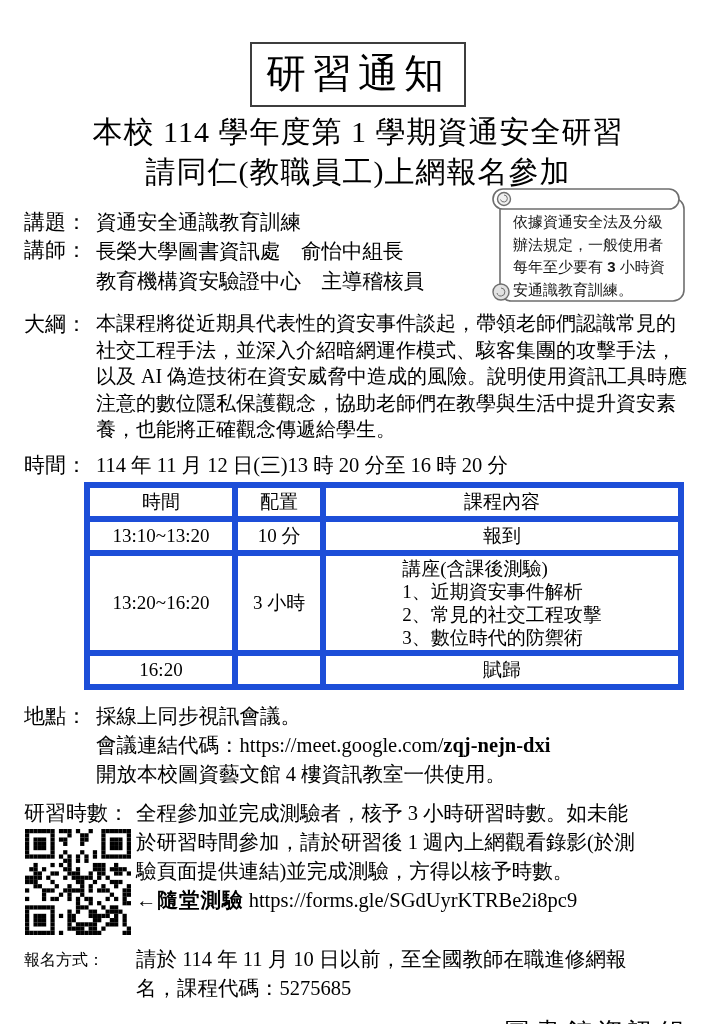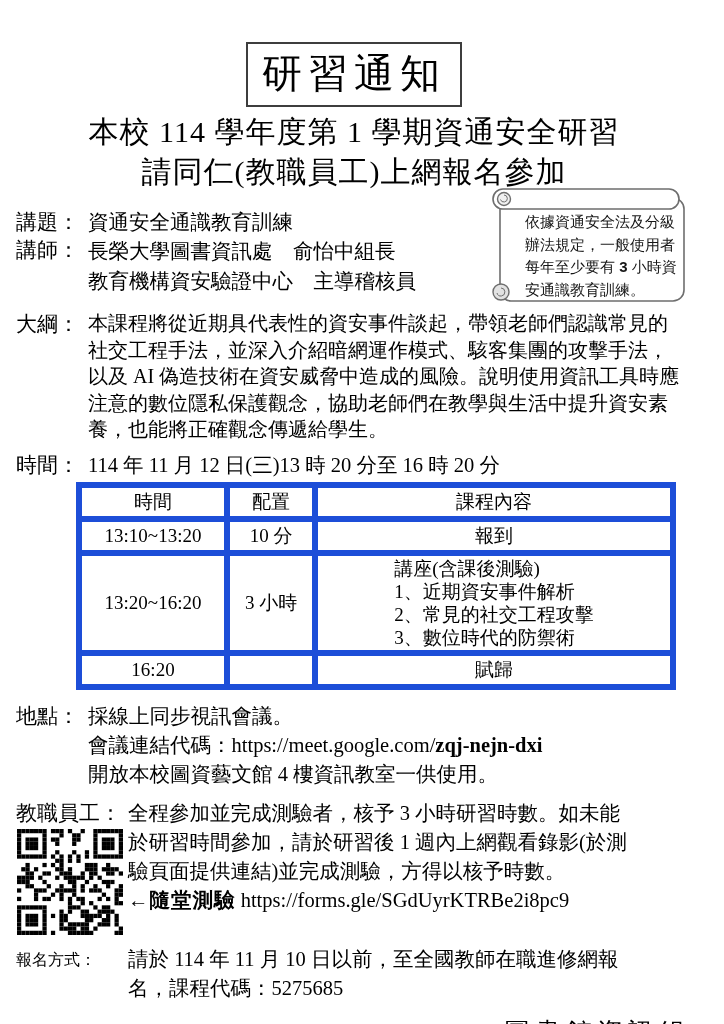--- a/index.html
+++ b/index.html
@@ -1,18 +1,18 @@
 <!DOCTYPE html>
 <html><head>
 <meta charset="utf-8">
 <style>
   * { margin:0; padding:0; box-sizing:border-box; }
   html,body { background:#ffffff; }
   body { width:724px; height:1024px; font-family:"Liberation Serif","DejaVu Serif",serif; color:#000; }
-  .page { position:relative; width:724px; height:1024px; overflow:hidden; background:#fff; padding:42px 32px 0 16px; }
+  .page { position:relative; width:724px; height:1024px; overflow:hidden; background:#fff; padding:42px 32px 0 24px; }
 
   
   .title-box { width:fit-content; margin:0 auto; border:2px solid #3d3d3d; padding:2px 14px 4px 14px; }
   .title-box .t { font-size:40px; letter-spacing:6px; white-space:nowrap; }
 
   
   .main-title { text-align:center; margin-top:5px; }
   .main-title div { font-size:30px; line-height:40px; letter-spacing:1px; white-space:nowrap; }
 
   
@@ -27,21 +27,21 @@
   .sec-outline { margin-top:14px; }
   .sec-outline .body div { line-height:26.5px; font-size:20px; }
   .sec-time { margin-top:8px; }
 
   
   .scroll-box { position:absolute; top:184px; left:488px; width:202px; height:122px; }
   .scroll-box svg { position:absolute; left:0; top:0; }
   .scroll-text { position:absolute; left:25px; top:27px; width:170px;
                  font-family:"Liberation Sans","DejaVu Sans",sans-serif;
                  font-size:15px; line-height:22.5px; color:#161616; }
-  .scroll-text div { white-space:nowrap;margin-left:12px; }
+  .scroll-text div { white-space:nowrap; }
   .scroll-text b { font-weight:bold; }
 
   
   table.schedule { border-collapse:collapse; margin:3px 0 0 60px; table-layout:fixed; }
   table.schedule th, table.schedule td { border:6px solid #1d4ed8; font-weight:normal; text-align:center; font-size:19px; padding:1px 2px; }
   table.schedule col.c1 { width:148px; } table.schedule col.c2 { width:88px; } table.schedule col.c3 { width:358px; }
   table.schedule th { height:28px; }
   table.schedule td { height:27px; }
   td.big-cell { height:auto;margin-top:23px; }
   td.big-cell .inner { display:inline-block; text-align:left; }
@@ -167,21 +167,21 @@
   <div class="sec sec-location">
     <div class="label">地點：</div>
     <div class="body">
       <div class="nowrap">採線上同步視訊會議。</div>
       <div class="nowrap"><span>會議連結代碼：https://meet.google.com/</span><b>zqj-nejn-dxi</b></div>
       <div class="nowrap">開放本校圖資藝文館 4 樓資訊教室一供使用。</div>
     </div>
   </div>
 
   <div class="sec-hours">
-    <div class="label">教職員工：</div>
+    <div class="label">研習時數：</div>
     <div class="qr-box">
       <svg width="106" height="106" viewBox="0 0 106 106">
           <rect x="0.00" y="0.00" width="4.24" height="4.24"></rect>
           <rect x="4.24" y="0.00" width="4.24" height="4.24"></rect>
           <rect x="8.48" y="0.00" width="4.24" height="4.24"></rect>
           <rect x="12.72" y="0.00" width="4.24" height="4.24"></rect>
           <rect x="16.96" y="0.00" width="4.24" height="4.24"></rect>
           <rect x="21.20" y="0.00" width="4.24" height="4.24"></rect>
           <rect x="25.44" y="0.00" width="4.24" height="4.24"></rect>
           <rect x="33.92" y="0.00" width="4.24" height="4.24"></rect>

